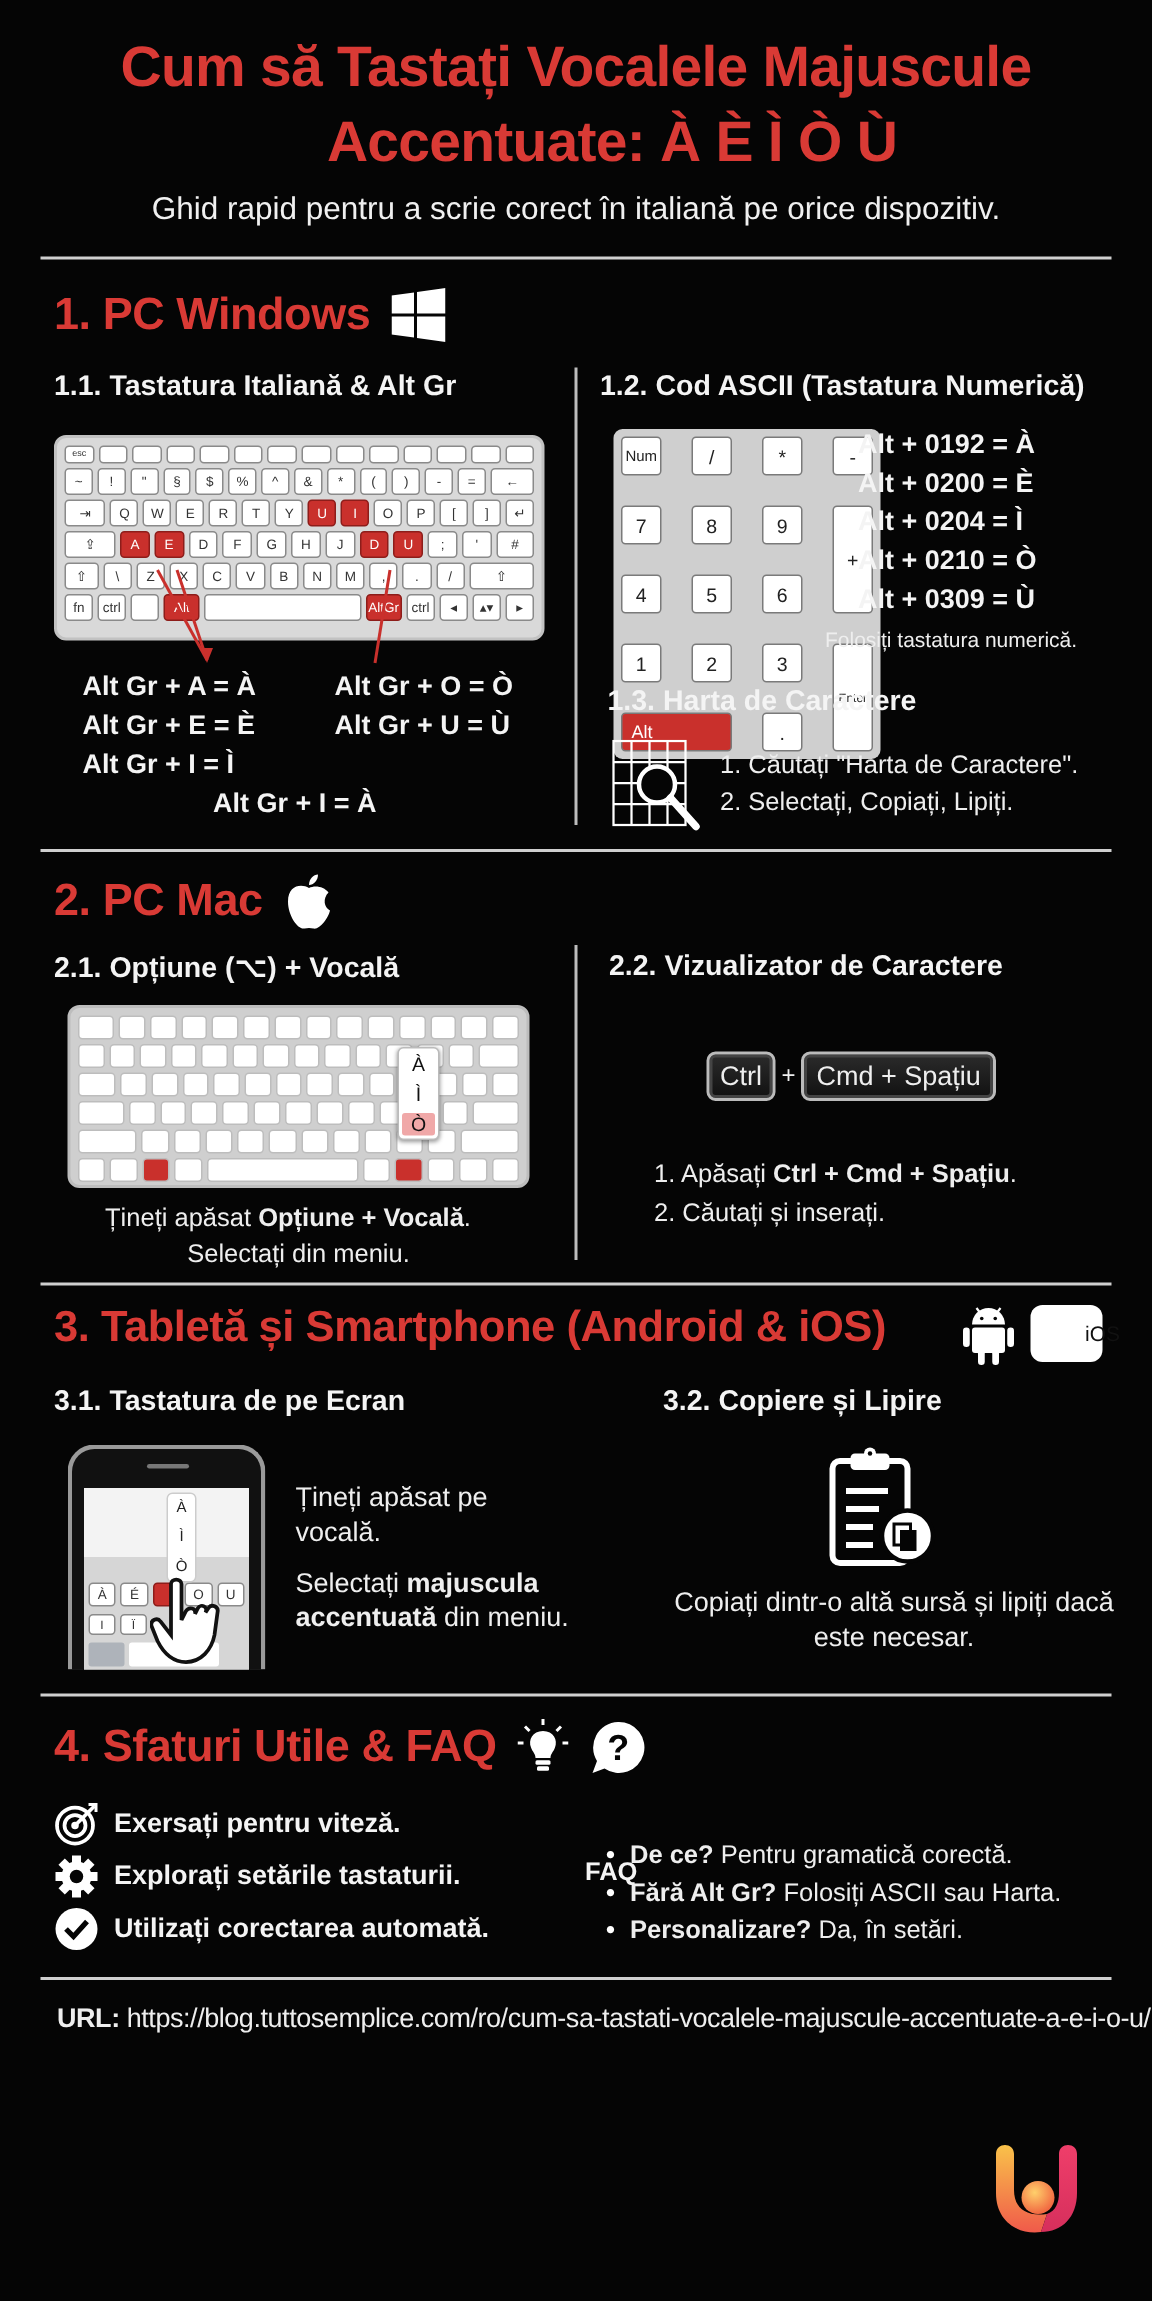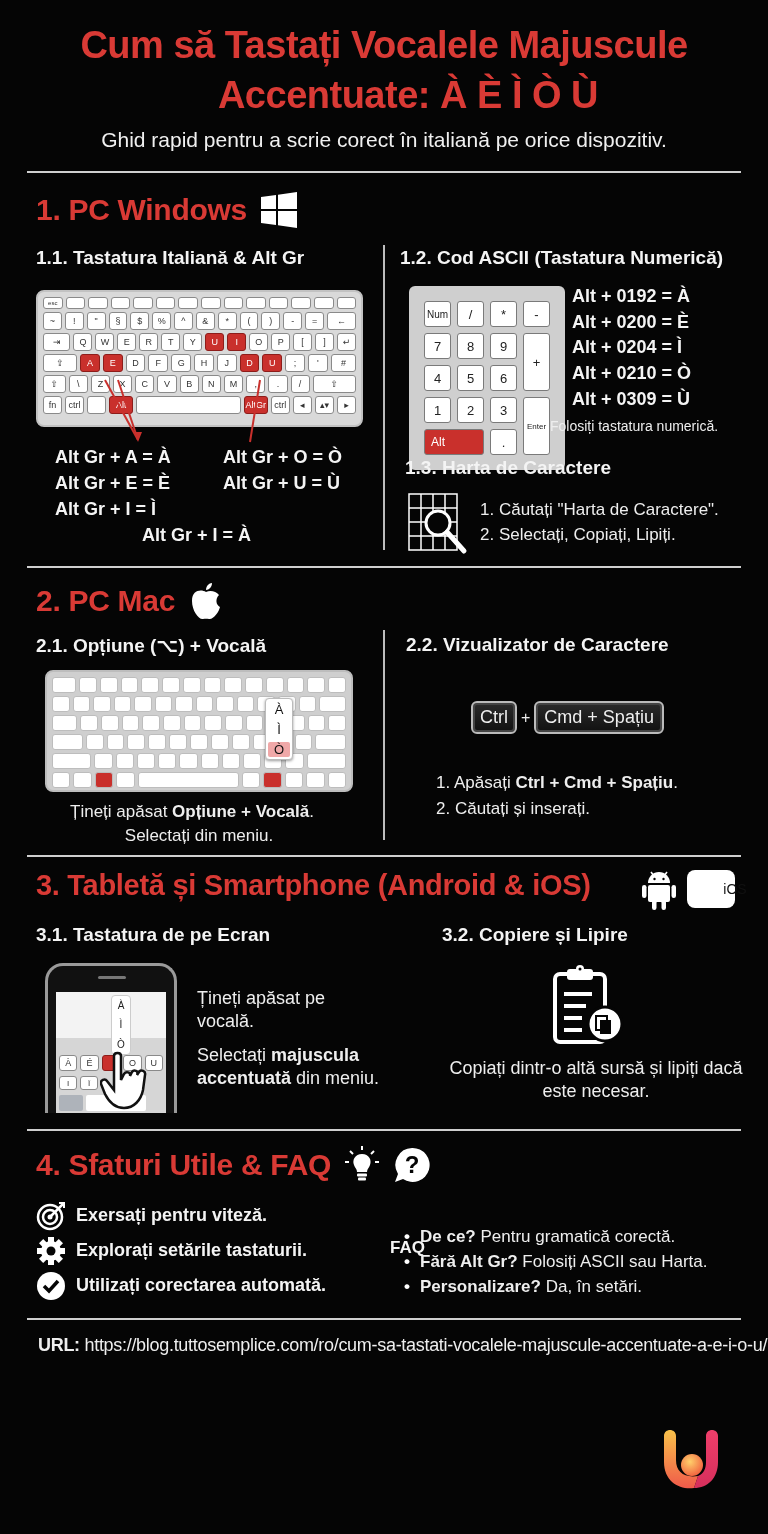--- a/index.html
+++ b/index.html
@@ -15,21 +15,21 @@
   .combo { font-weight: bold; font-size: 18px; color: #f4f4f4; white-space: nowrap; }
   .body-txt { font-size: 17px; color: #eeeeee; line-height: 23px; }
   .kbd { background: #d9d9d9; border-radius: 8px; border: 2px solid #c2c2c2; padding: 5px; }
   .krow { display: flex; gap: 3px; margin-bottom: 3px; }
   .krow:last-child { margin-bottom: 0; }
   .key { background: #fff; border: 1px solid #8a8a8a; border-radius: 3px; height: 18px; font-size: 9px; color: #333; display: flex; align-items: center; justify-content: center; flex: 1 1 0; }
   .key.hl { background: #c9302c; color: #fff; border-color: #8d1d1a; }
   .key.sm { height: 12px; font-size: 6px; }
   .mac-kbd { background: #cfcfcf; border-radius: 8px; border: 2px solid #bdbdbd; padding: 5px; }
   .mac-kbd .key { height: 16px; font-size: 6px; color: #888; border-color: #bdbdbd; }
-  .numpad { background: #cfcfcf; border-radius: 6px; padding: 15px; display: grid; grid-template-columns: repeat(4, 27px); grid-template-rows: repeat(5, 26px); gap: 6px; }
+  .numpad { background: #cfcfcf; border-radius: 6px; padding: 5px; display: grid; grid-template-columns: repeat(4, 27px); grid-template-rows: repeat(5, 26px); gap: 20px; }
   .np { background: #fff; border: 1px solid #7a7a7a; border-radius: 3px; display: flex; align-items: center; justify-content: center; font-size: 13px; color: #222; }
   .np.hl { background: #c9302c; color: #fff; justify-content: flex-start; padding-left: 6px; }
   .keycap { border: 2px solid #bbb; border-radius: 6px; padding: 4px 7px; background: linear-gradient(#2b2b2b, #111); box-shadow: inset 0 0 0 2px #444; font-size: 18px; color: #eee; }
   ul.faq { list-style: none; }
   ul.faq li { font-size: 17px; line-height: 25px; color: #eee; padding-left: 28px; position: relative; }
   ul.faq li::before { content: "•"; position: absolute; left: 12px; color: #fff; font-weight: bold; }
   .tip { display: flex; align-items: center; gap: 10px; font-size: 18px; font-weight: bold; color: #f4f4f4; height: 35px; }
 </style>
 </head>
 <body>

